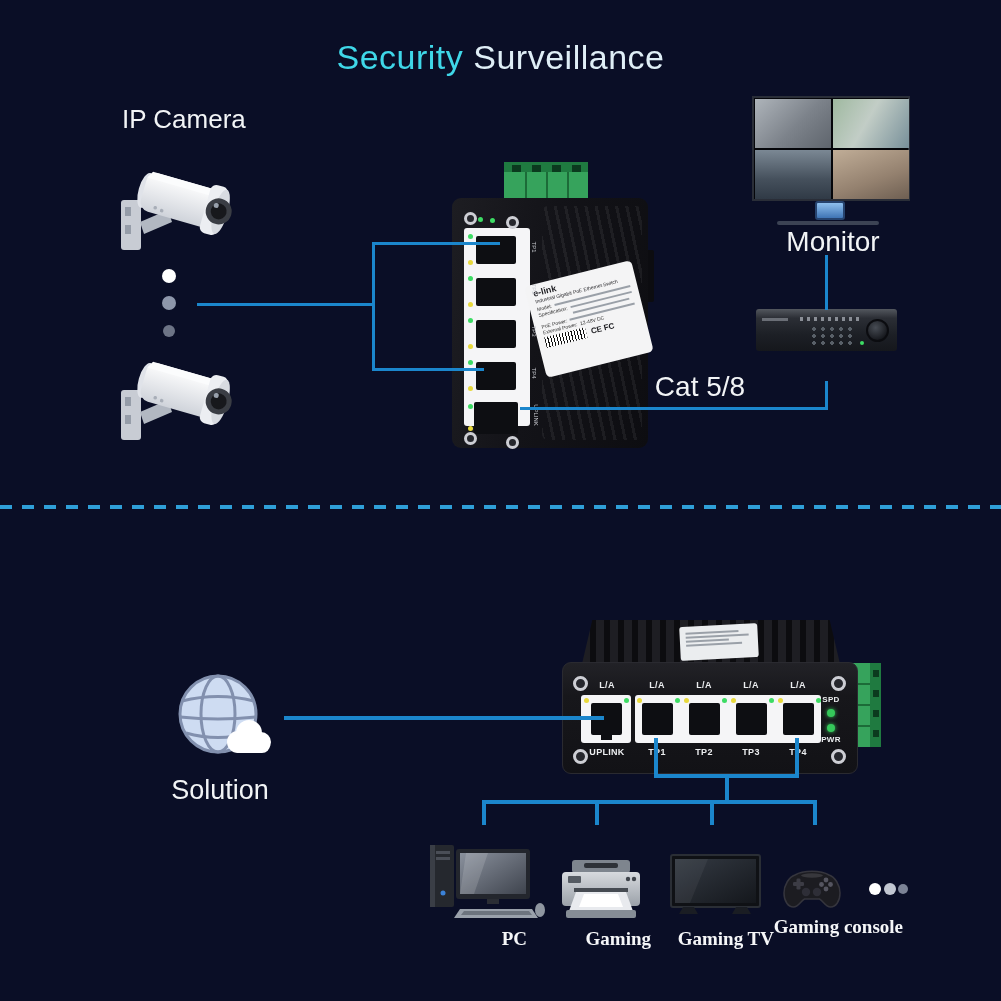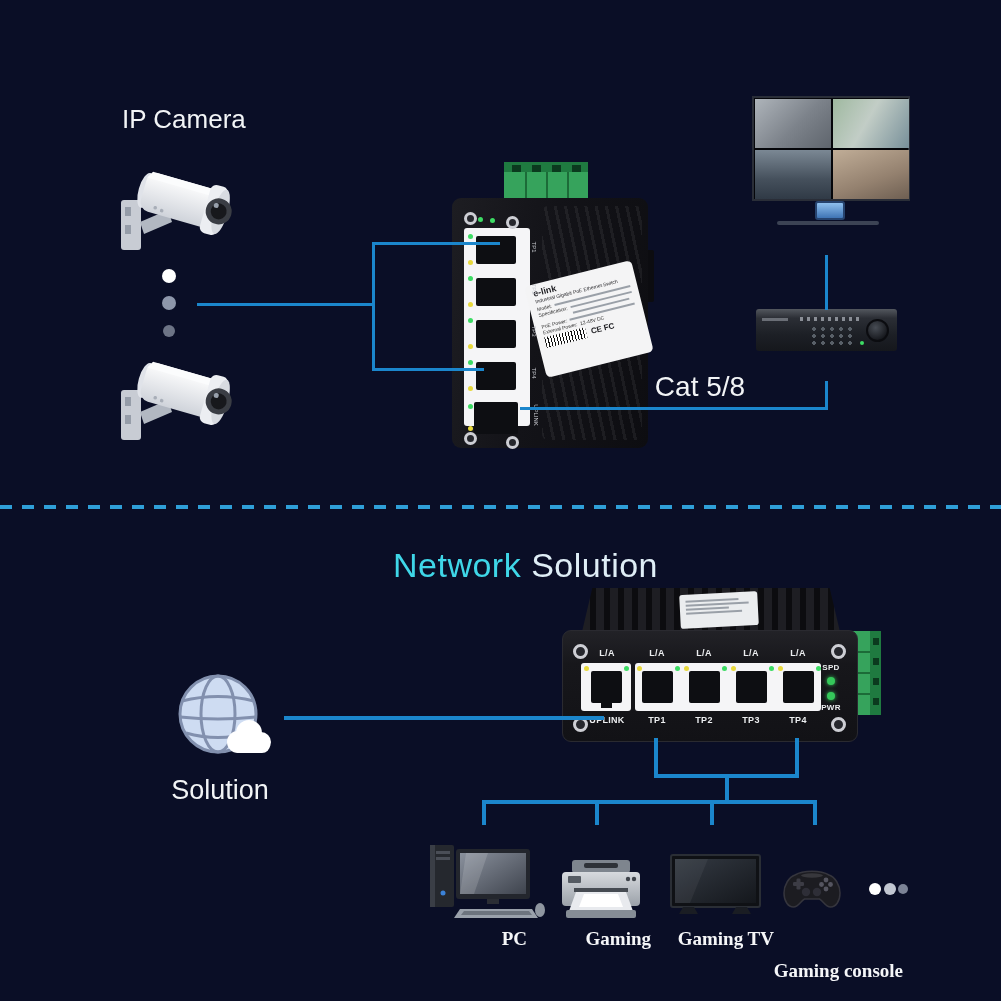--- a/index.html
+++ b/index.html
@@ -22,20 +22,25 @@
   .dev-label{position:absolute;color:#f5f6f8;font-family:"Liberation Serif",serif;
              font-weight:bold;font-size:19px;text-align:right;z-index:4;}
   .tinybar{height:2px;background:#9aa0a8;margin:2px 0;}
   .tile{width:76px;height:49px;}
 </style>
 </head>
 <body>
 
 <div id="canvas">
 
+  <div class="abs ttl" style="left:0;right:0;top:38;top:38px;text-align:center;">
+    <span class="w1">Security</span>
+    <span> </span>
+    <span class="w2">Surveillance</span>
+  </div>
 
   <div class="abs label" style="left:122px;top:104px;font-size:26px;">IP Camera</div>
 
   <svg class="abs" style="left:116px;top:160px;z-index:2;" width="122" height="95" viewBox="0 0 122 95">
     <defs>
       <linearGradient id="camBody" x1="0" y1="0" x2="0" y2="1">
         <stop offset="0" stop-color="#ffffff"></stop>
           <stop offset="1" stop-color="#cfd3da"></stop>
       </linearGradient>
     </defs>
@@ -171,20 +176,21 @@
               border:2px solid #2a2e38;box-sizing:border-box;z-index:2;display:grid;
               grid-template-columns:1fr 1fr;grid-template-rows:1fr 1fr;gap:2px;padding:1px;">
     <div class="tile" style="background:linear-gradient(135deg,#aeb4ba,#7c828a 55%,#5f656d);"></div>
     <div class="tile" style="background:linear-gradient(120deg,#9fb9a0,#c2cdc6 45%,#78909a);"></div>
     <div class="tile" style="background:linear-gradient(180deg,#7b8894,#45505c 60%,#303a46);"></div>
     <div class="tile" style="background:linear-gradient(160deg,#c0ad97,#94816f 60%,#6e5f52);"></div>
   </div>
   <div class="abs" style="left:815px;top:201px;width:30px;height:19px;border-radius:3px;
               background:linear-gradient(180deg,#8fc0ee,#3f74b4);border:2px solid #26436e;box-sizing:border-box;z-index:2;"></div>
   <div class="abs" style="left:777px;top:221px;width:102px;height:4px;background:#3c4354;border-radius:2px;z-index:2;"></div>
+  <div class="abs label" style="left:763px;top:226px;width:140px;text-align:center;font-size:28px;">Monitor</div>
 
   <div class="line" style="left:825px;top:255px;width:3px;height:55px;"></div>
 
   <div class="abs" style="left:756px;top:309px;width:141px;height:42px;border-radius:3px;z-index:2;
               background:linear-gradient(180deg,#53575e 0%,#2b2e35 22%,#1d2026 60%,#15171c 100%);">
     <div class="abs" style="left:6px;top:9px;width:26px;height:3px;background:#6a6e76;"></div>
     <div class="abs" style="left:44px;top:8px;width:62px;height:4px;
                 background:repeating-linear-gradient(90deg,#8a8e96 0 3px,rgba(0,0,0,0) 3px 7px);"></div>
     <div class="abs" style="left:54px;top:16px;width:44px;height:20px;
                 background:radial-gradient(circle 2px at 4px 4px,#596068 98%,rgba(0,0,0,0) 100%) 0 0/9px 7px;"></div>
@@ -193,25 +199,20 @@
     <div class="led" style="left:104px;top:32px;width:4px;height:4px;background:#3ddc64;"></div>
   </div>
 
   <div class="line" style="left:825px;top:381px;width:3px;height:29px;"></div>
   <div class="line" style="left:520px;top:407px;width:308px;height:3px;"></div>
   <div class="abs label" style="left:640px;top:371px;width:120px;text-align:center;font-size:28px;">Cat 5/8</div>
 
   <div class="abs" style="left:0;top:505px;width:1001px;height:4px;
               background:repeating-linear-gradient(90deg,#2f9fd8 0 12px,rgba(0,0,0,0) 12px 22px);"></div>
 
-  <div class="abs ttl" style="left:50px;right:0;top:546px;text-align:center;">
-    <span class="w1">Network</span>
-    <span> </span>
-    <span class="w2">Solution</span>
-  </div>
 
   <svg class="abs" style="left:172px;top:672px;z-index:2;" width="100" height="92" viewBox="0 0 100 92">
     <circle cx="46" cy="42" r="38" fill="#cedcf2"></circle>
     <g stroke="#8290ae" stroke-width="3" fill="none">
       <circle cx="46" cy="42" r="38"></circle>
       <ellipse cx="46" cy="42" rx="17" ry="38"></ellipse>
       <path d="M10 29 Q46 20 82 29"></path>
       <path d="M8 45 Q46 49 84 45"></path>
       <path d="M14 61 Q46 70 78 61"></path>
     </g>
@@ -219,21 +220,21 @@
       <circle cx="66" cy="70" r="11"></circle>
       <circle cx="77" cy="61" r="13"></circle>
       <circle cx="89" cy="70" r="10"></circle>
       <rect x="60" y="64" width="38" height="17" rx="8"></rect>
     </g>
   </svg>
   <div class="abs label" style="left:160px;top:775px;width:120px;text-align:center;font-size:27px;">Solution</div>
 
   <div class="line" style="left:284px;top:716px;width:320px;height:4px;"></div>
 
-  <div class="abs" style="left:562px;top:588px;width:320px;height:155px;z-index:2;">
+  <div class="abs" style="left:562px;top:620px;width:320px;height:155px;z-index:2;">
 
     <div class="abs" style="left:20px;top:0;width:258px;height:44px;
                 background:repeating-linear-gradient(90deg,#1e1e23 0 8px,#0c0c0f 8px 14px);
                 clip-path:polygon(4% 0,96% 0,100% 100%,0 100%);"></div>
     <div class="abs" style="left:118px;top:5px;width:78px;height:34px;background:#ebedef;border-radius:3px;
                 transform:rotate(-3deg);padding:4px 6px;box-sizing:border-box;">
       <div class="tinybar" style="width:80%;"></div>
       <div class="tinybar" style="width:95%;"></div>
       <div class="tinybar" style="width:65%;"></div>
       <div class="tinybar" style="width:85%;"></div>
@@ -369,19 +370,19 @@
     <ellipse cx="30" cy="7.5" rx="11" ry="2.2" fill="rgba(255,255,255,0.12)"></ellipse>
     <rect x="11" y="14" width="11" height="4" rx="1.2" fill="#3c3c45"></rect>
     <rect x="14.5" y="10.5" width="4" height="11" rx="1.2" fill="#3c3c45"></rect>
     <circle cx="44" cy="12" r="2.4" fill="#555560"></circle>
     <circle cx="48.5" cy="16.5" r="2.4" fill="#555560"></circle>
     <circle cx="39.5" cy="16.5" r="2.4" fill="#555560"></circle>
     <circle cx="44" cy="21" r="2.4" fill="#555560"></circle>
     <circle cx="24" cy="24" r="4.2" fill="#2e2e37"></circle>
     <circle cx="35" cy="24" r="4.2" fill="#2e2e37"></circle>
   </svg>
-  <div class="dev-label" style="left:743px;top:960px;width:160px;">Gaming console</div>
+  <div class="dev-label" style="left:743px;top:916px;width:160px;">Gaming console</div>
 
   <div class="dot" style="left:869px;top:883px;width:12px;height:12px;background:#ffffff;"></div>
   <div class="dot" style="left:884px;top:883px;width:12px;height:12px;background:#c2c7d2;"></div>
   <div class="dot" style="left:898px;top:884px;width:10px;height:10px;background:#7c8396;"></div>
 
 </div>
 
 </body></html>

